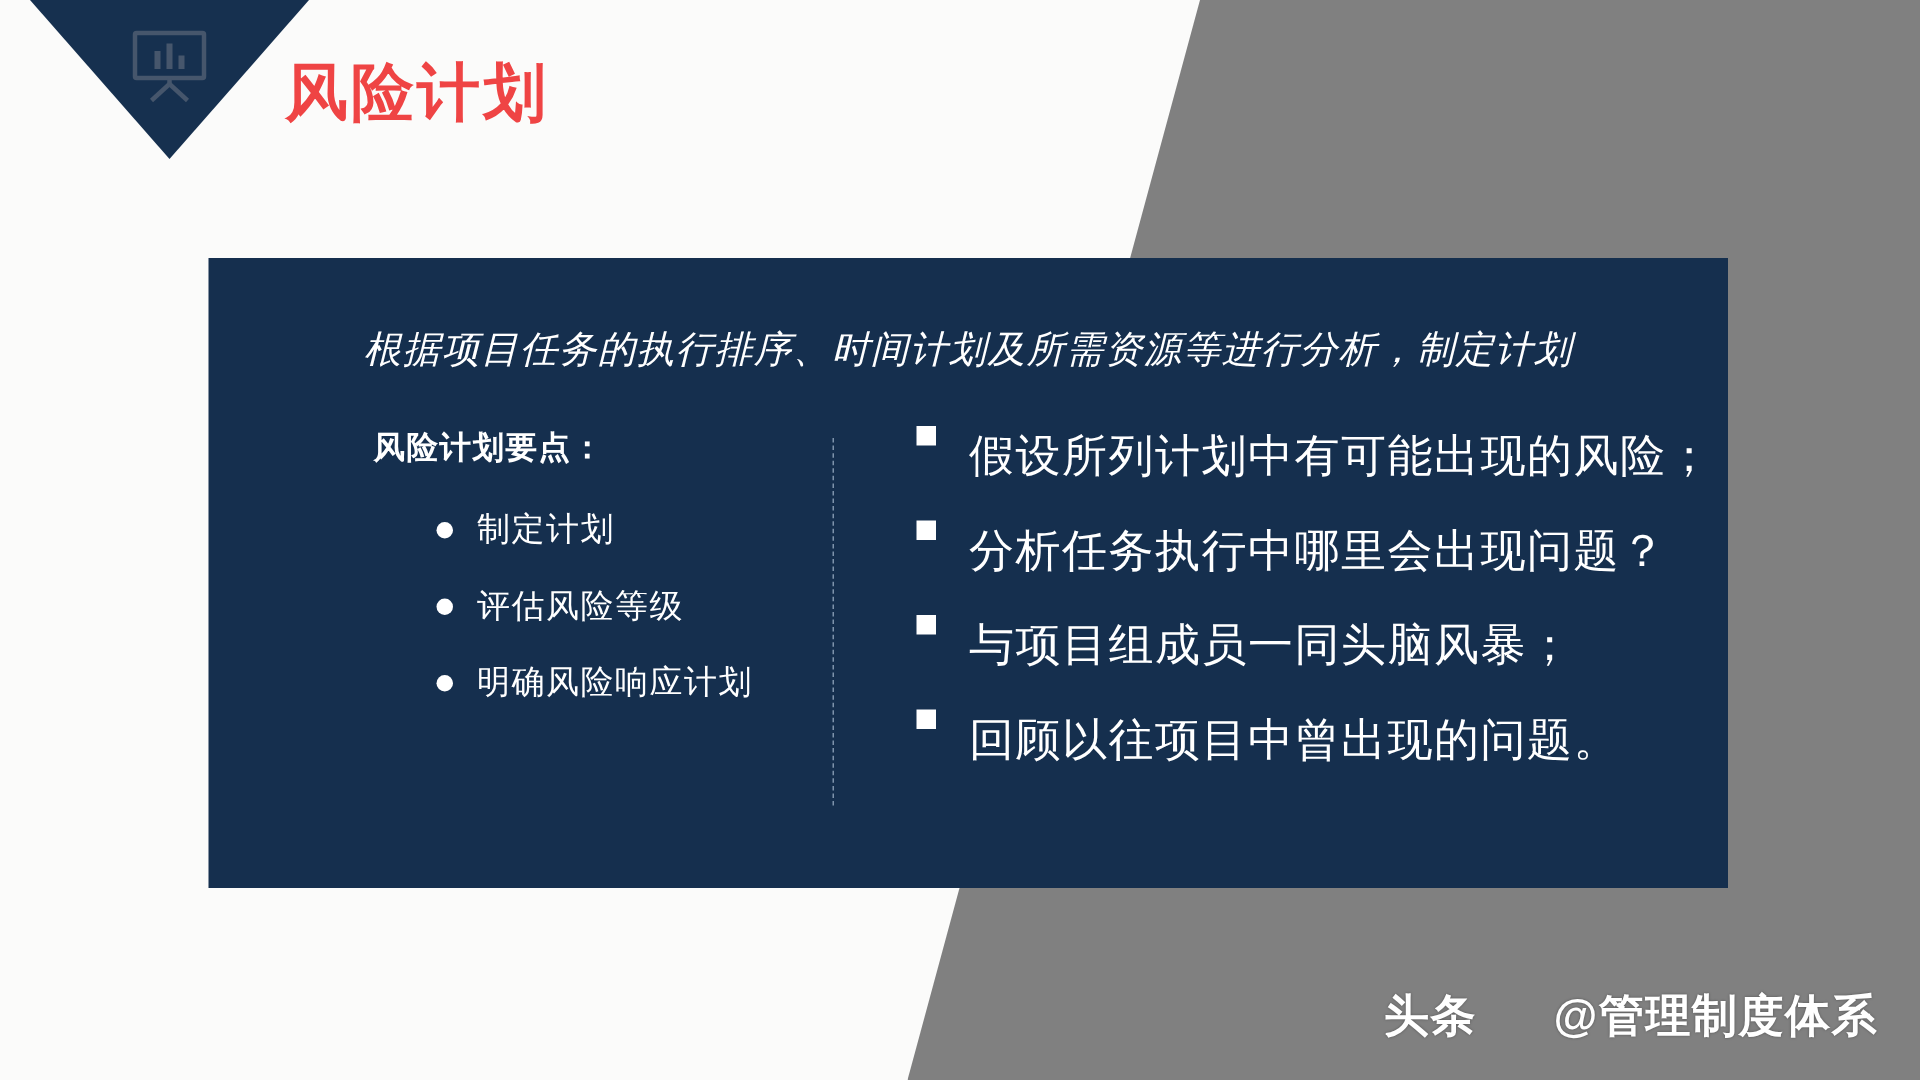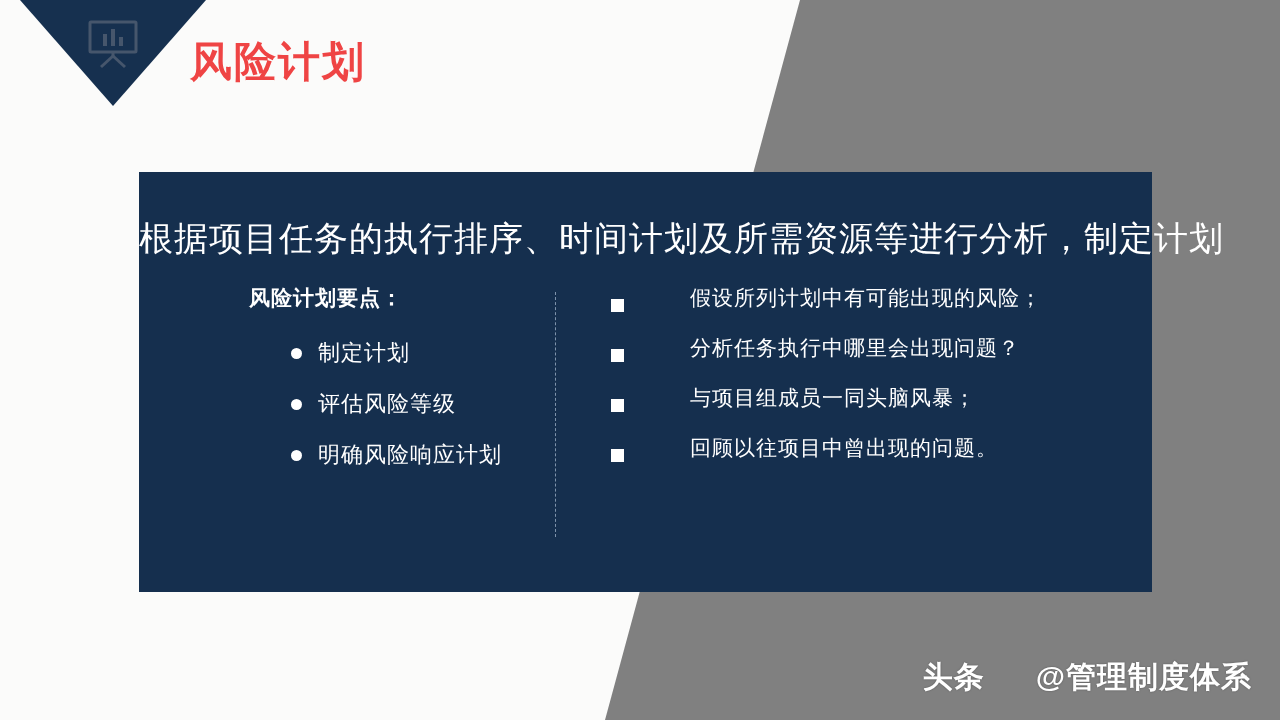--- a/index.html
+++ b/index.html
@@ -79,23 +79,24 @@
     box-sizing: border-box;
   }
 
   .card-headline {
     position: absolute;
     left: 0;
     right: 0;
     top: 44px;
     text-align: center;
     color: #ffffff;
-    font-size: 34px;
-    letter-spacing: 1px;
-    white-space: nowrap;
+    font-size: 25px;
+    letter-spacing: 1px;
+    white-space: nowrap;
+    font-style: italic;
   }
 
   .columns {
     position: absolute;
     left: 0;
     top: 112px;
     right: 0;
     bottom: 0;
     display: flex;
   }
@@ -157,27 +158,26 @@
     margin-right: 16px;
   }
 
   .right-list {
     list-style: none;
     margin: 0;
     padding: 0;
   }
   .right-list li {
     display: flex;
-    align-items: flex-end;
-    color: #ffffff;
-    font-size: 21px;
+    align-items: flex-start;
+    color: #ffffff;
+    font-size: 30px;
     letter-spacing: 1px;
     margin-bottom: 22px;
     white-space: nowrap;
-    gap: 44px;
   }
   .bullet-square {
     flex: 0 0 auto;
     width: 13px;
     height: 13px;
     background: #ffffff;
     margin-right: 22px;
   }
 
   

